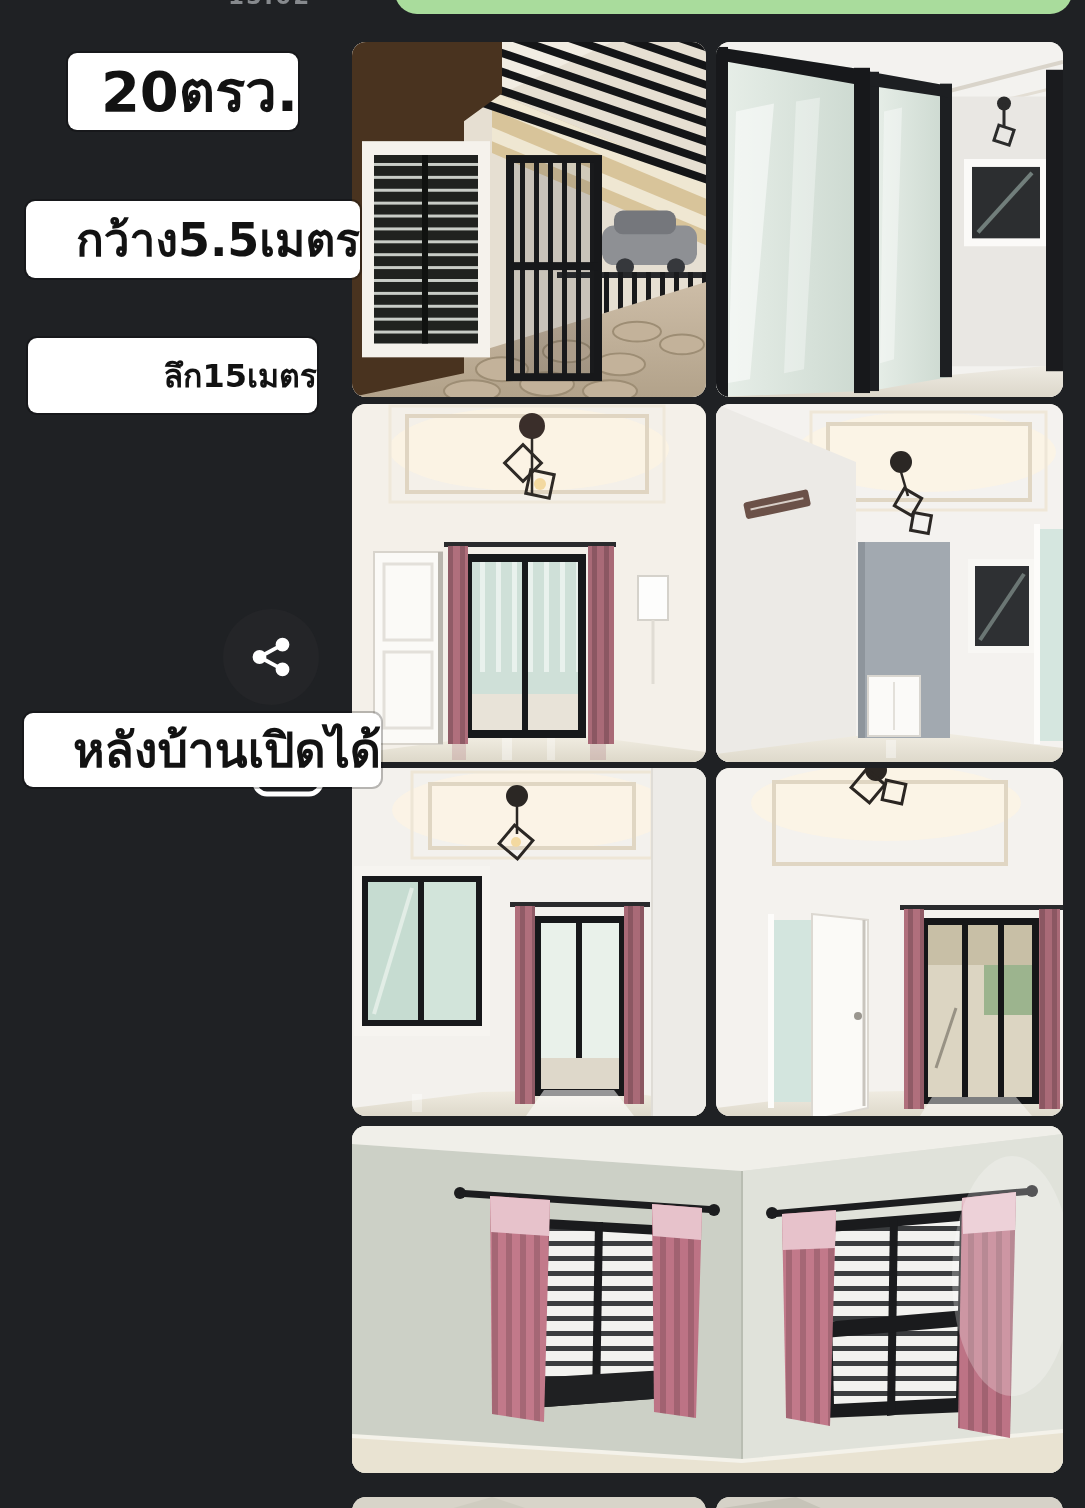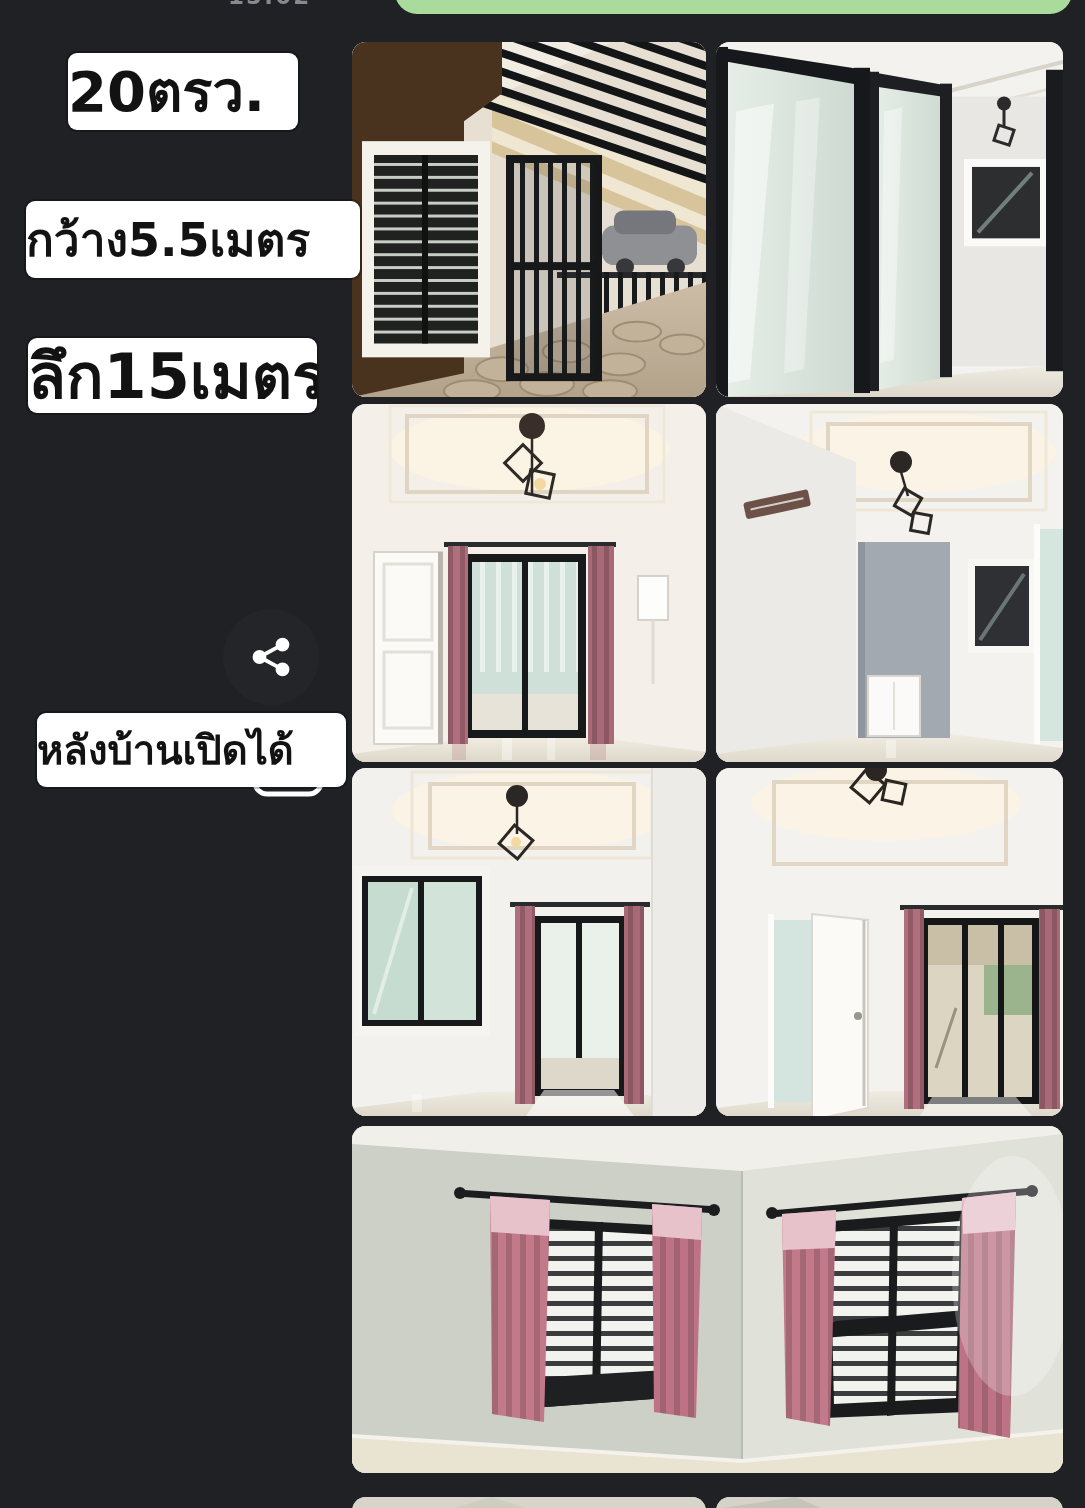--- a/index.html
+++ b/index.html
@@ -1,20 +1,20 @@
 <!DOCTYPE html>
 <html><head>
 <meta charset="utf-8">
 <style>
   html,body{margin:0;padding:0;background:#1f2124;}
   #screen{position:relative;width:1085px;height:1508px;background:#1f2124;overflow:hidden;
           font-family:"DejaVu Sans",sans-serif;}
   
   .label{position:absolute;background:#ffffff;color:#121212;font-weight:bold;
-         display:flex;align-items:center;justify-content:flex-start;white-space:nowrap;
+         display:flex;align-items:center;justify-content:flex-end;white-space:nowrap;
          border-radius:9px;overflow:hidden;z-index:30;box-shadow:0 0 0 2px rgba(0,0,0,.25);}
   
   .photo{position:absolute;border-radius:14px;overflow:hidden;background:#e9e6df;z-index:10;}
   .photo svg{position:absolute;inset:0;width:100%;height:100%;display:block;}
   
   .bubble{position:absolute;left:395px;top:-30px;width:677px;height:44px;background:#a9dc9c;
           border-radius:26px;z-index:5;}
   
   .statustime{position:absolute;left:228px;top:-17px;width:120px;height:26px;color:#86898d;
               font-size:23px;font-weight:bold;letter-spacing:2px;z-index:5;overflow:hidden;}
@@ -359,25 +359,25 @@
   </div>
 
   <div class="label" style="left:68px;top:53px;width:230px;height:77px;font-size:56px">
     <span>20ตรว.</span>
   </div>
 
   <div class="label" style="left:26px;top:201px;width:334px;height:77px;font-size:46px">
     <span>กว้าง5.5เมตร</span>
   </div>
 
-  <div class="label" style="left:28px;top:338px;width:289px;height:75px;font-size:62px">
+  <div class="label" style="left:28px;top:338px;width:289px;height:75px;font-size:32px">
     <span>ลึก15เมตร</span>
   </div>
 
-  <div class="label" style="left:37px;top:713px;width:309px;height:74px;font-size:40px">
+  <div class="label" style="left:24px;top:713px;width:357px;height:74px;font-size:48px">
     <span>หลังบ้านเปิดได้</span>
   </div>
 
 
   <div class="flipicon">
     <svg viewBox="0 0 110 55">
       <rect x="22" y="-14" width="66" height="48" rx="12" fill="none" stroke="#ffffff" stroke-width="5"></rect>
       <line x1="10" y1="10" x2="10" y2="26" stroke="#ffffff" stroke-width="5"></line>
       <line x1="100" y1="10" x2="100" y2="26" stroke="#ffffff" stroke-width="5"></line>
     </svg>

